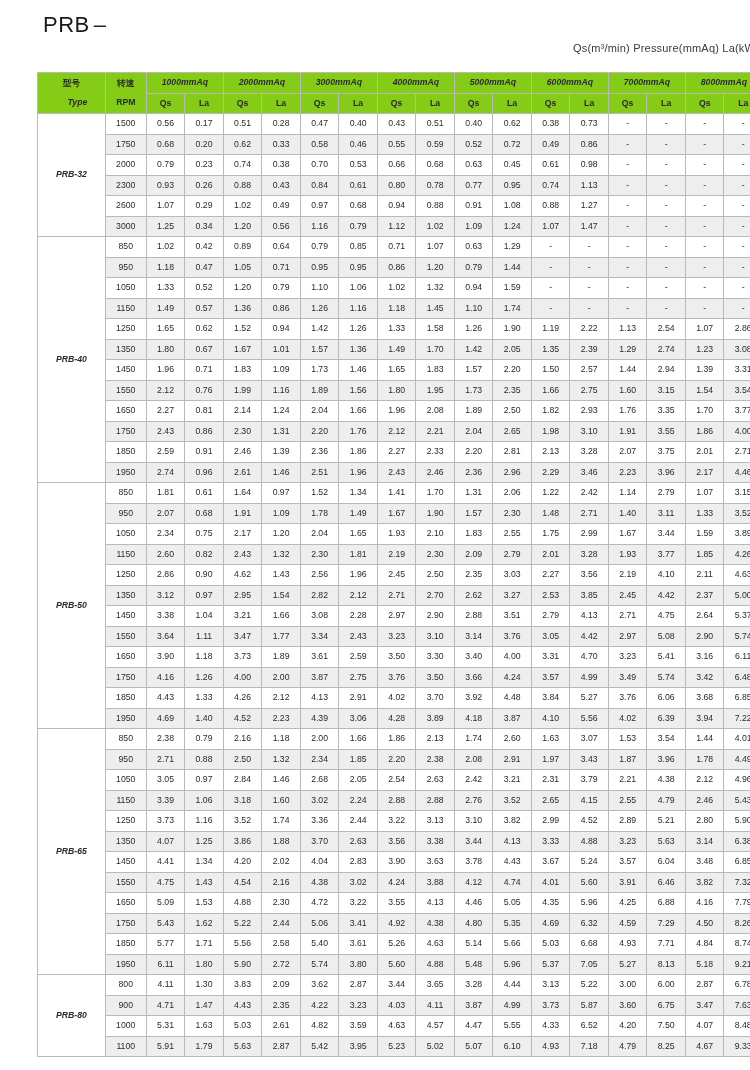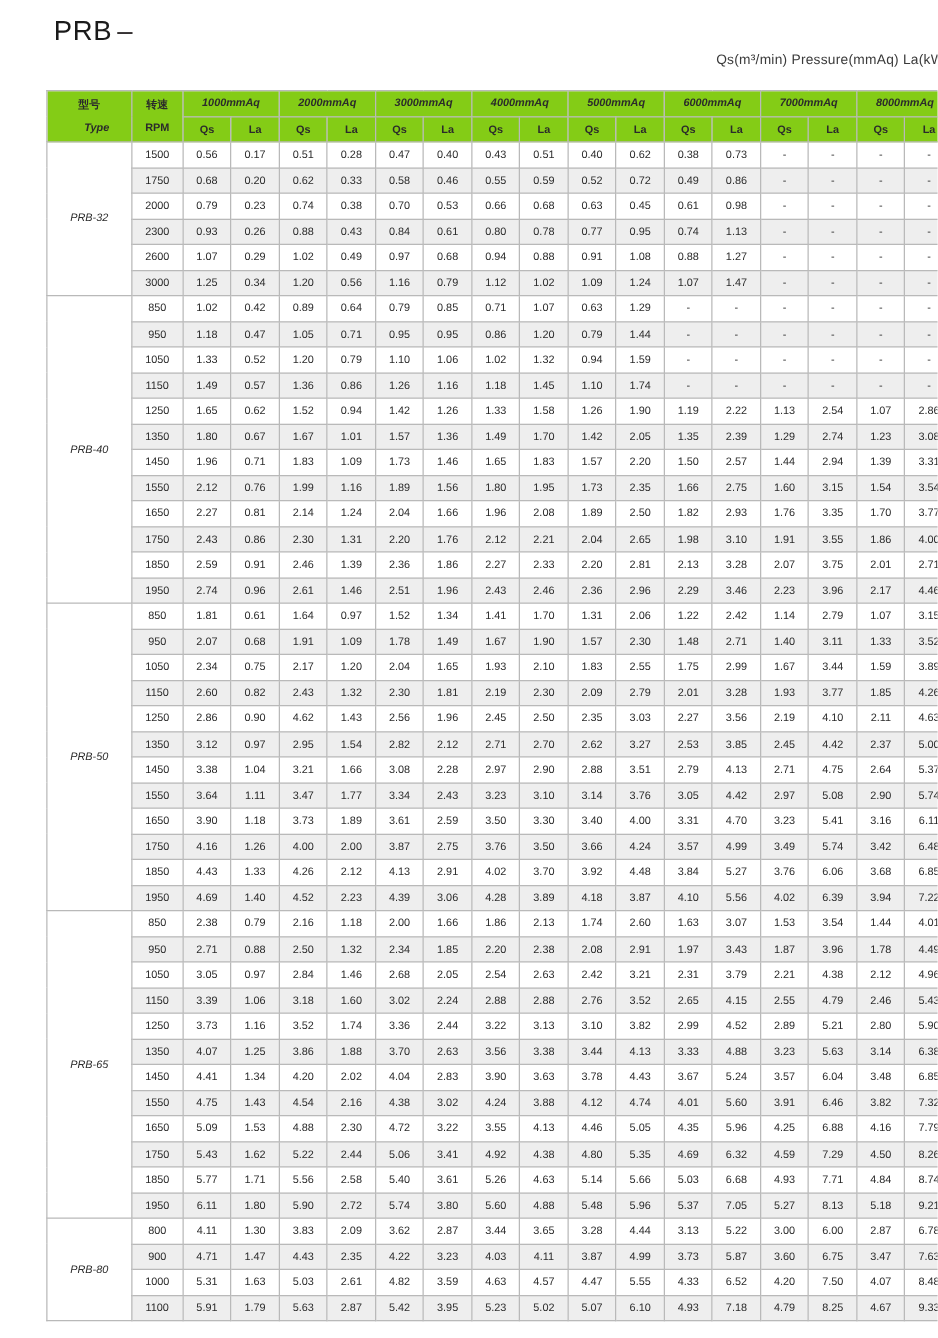--- a/index.html
+++ b/index.html
@@ -95,21 +95,21 @@
     line-height: 22px;
   }
   .hdr-sub {
     font-size: 9px;
     font-weight: bold;
     height: 19px;
     line-height: 19px;
   }
   td.model-cell {
     font-style: italic;
-    font-weight: normal;
+    font-weight: bold;
     font-size: 10px;
     background: #ffffff;
     border-top: 1px solid #8a8a8a;
     border-bottom: 1px solid #8a8a8a;
   }
   tr.shade td { background: #eeeeee; }
   tr.plain td { background: #ffffff; }
   td.rpm { font-size: 8.8px; }
   td.val { font-size: 8.7px; }
   tr.group-start td { border-top: 1px solid #8a8a8a; }

